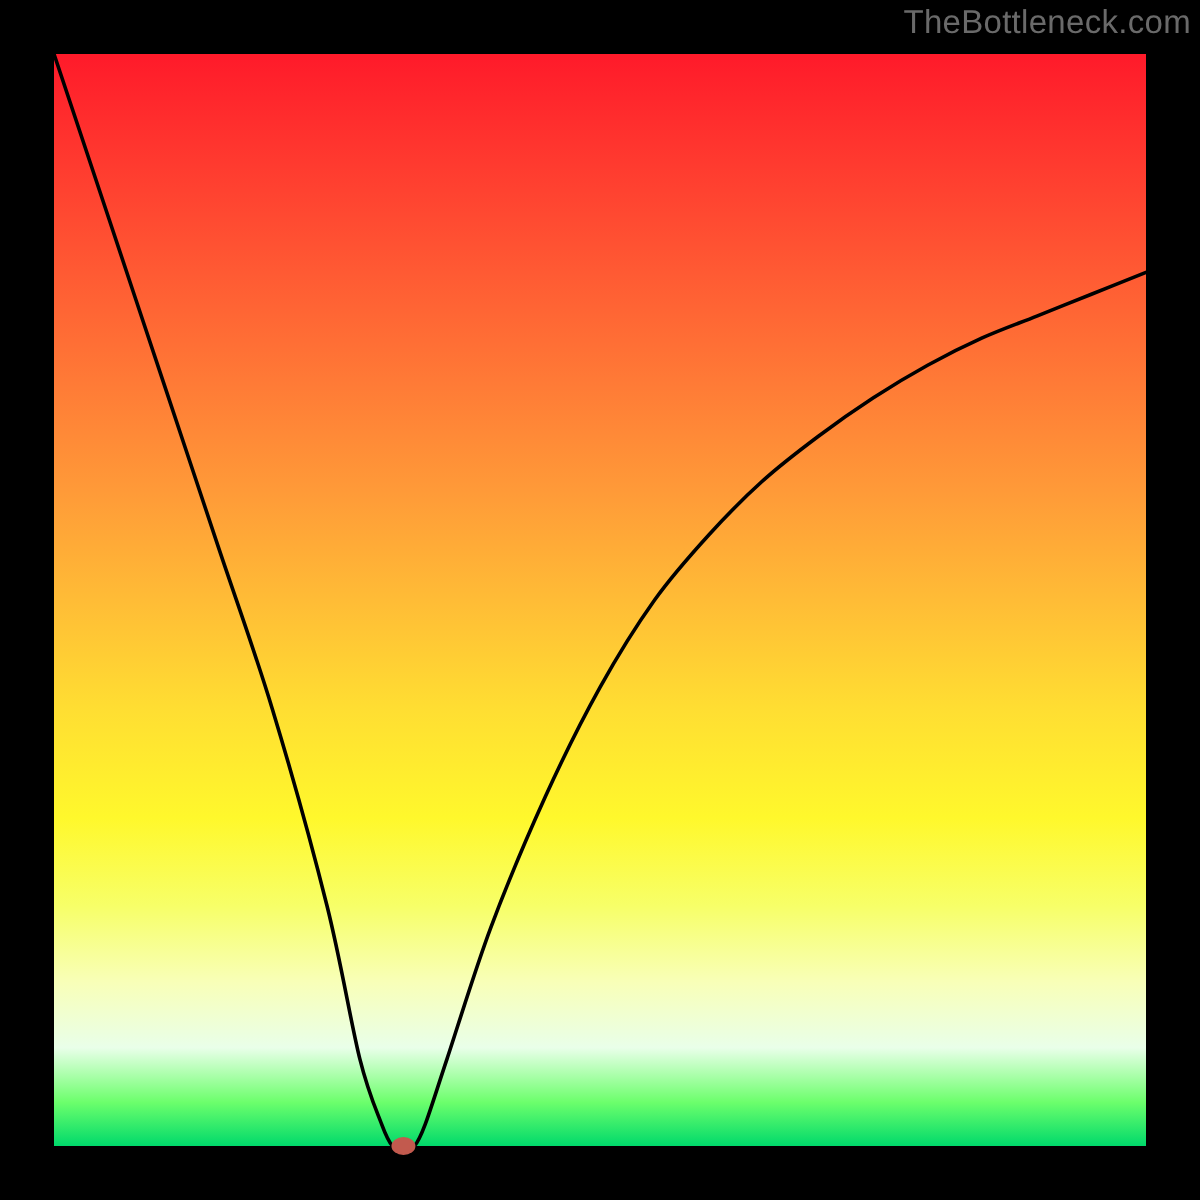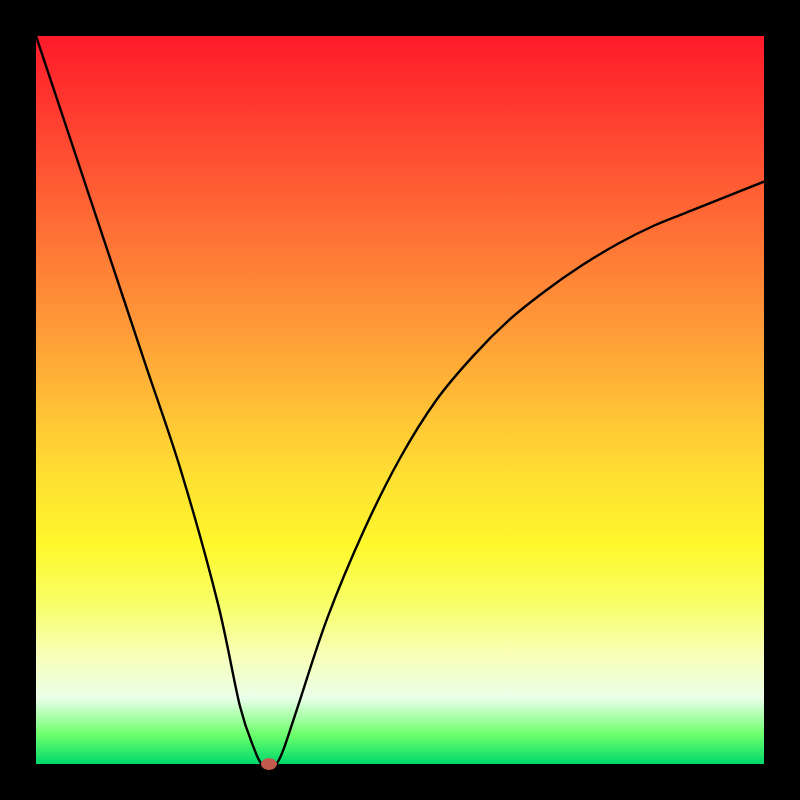--- a/index.html
+++ b/index.html
@@ -56,19 +56,20 @@
     top: 0;
     width: 728px;
     height: 728px;
     overflow: visible;
   }
 </style>
 </head>
 <body>
 
 <div class="frame">
+  <div class="watermark">TheBottleneck.com</div>
   <div class="plot-area">
     <svg class="curve" viewBox="0 0 728 728" preserveAspectRatio="none">
       <path id="curve-path" fill="none" stroke="#000" stroke-width="2.4" stroke-linejoin="round" stroke-linecap="round" d="M 0 0 C 5.824 17.47200000000001, 24.752 74.25600000000003, 36.4 109.20000000000005 C 48.048 144.14400000000006, 61.151999999999994 183.45600000000005, 72.8 218.40000000000003 C 84.448 253.34400000000002, 97.552 292.65599999999995, 109.2 327.59999999999997 C 120.848 362.544, 133.952 398.3616, 145.6 436.8 C 157.248 475.2384, 172.6816 530.5664, 182 567.84 C 191.3184 605.1136, 198.01600000000002 646.4639999999999, 203.84000000000003 669.76 C 209.66400000000004 693.056, 214.90560000000002 704.1216000000001, 218.4 713.44 C 221.8944 722.7584, 223.3504 725.6704, 225.68 728 C 228.0096 730.3296, 230.6304 728, 232.96 728 C 235.2896 728, 237.9104 730.3296, 240.24 728 C 242.5696 725.6704, 244.02560000000003 722.7584, 247.52 713.44 C 251.0144 704.1216000000001, 255.0912 690.7264, 262.08 669.76 C 269.06879999999995 648.7936, 280.7168 610.3552, 291.2 582.4 C 301.6832 554.4448, 315.952 520.6655999999999, 327.6 495.03999999999996 C 339.24800000000005 469.41439999999994, 352.352 443.20640000000003, 364 422.24 C 375.648 401.2736, 388.752 380.3072, 400.40000000000003 364 C 412.04800000000006 347.6928, 425.15200000000004 333.1327999999999, 436.8 320.31999999999994 C 448.448 307.50719999999995, 461.552 294.4032, 473.2 283.92 C 484.84799999999996 273.4368, 497.95199999999994 263.536, 509.59999999999997 254.8 C 521.2479999999999 246.064, 534.352 236.89119999999994, 546 229.31999999999994 C 557.648 221.74879999999993, 570.752 213.8864, 582.4 207.48000000000002 C 594.048 201.07360000000003, 607.1519999999999 194.52159999999998, 618.8 189.27999999999997 C 630.448 184.03839999999997, 643.552 179.37920000000003, 655.2 174.72000000000003 C 666.8480000000001 170.06080000000003, 679.952 164.81919999999997, 691.6 160.15999999999997 C 703.248 155.50079999999997, 722.176 147.92960000000002, 728 145.60000000000002"></path>
       <ellipse id="marker-dot" cx="232.96" cy="728" rx="8" ry="6" fill="#c25a4e"></ellipse>
     </svg>
   </div>
 </div>
 
 </body></html>

